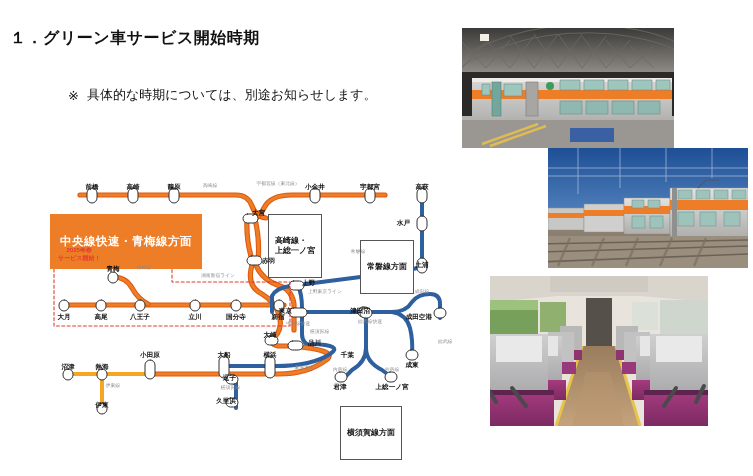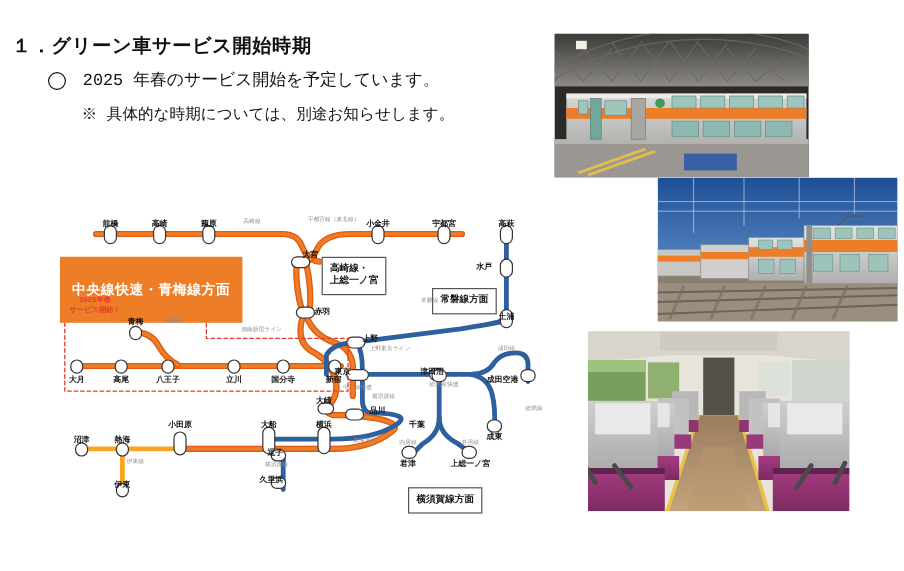--- a/index.html
+++ b/index.html
@@ -3,21 +3,21 @@
 <meta charset="utf-8">
 <style>
   html,body{margin:0;padding:0;}
   body{
     width:753px;height:476px;overflow:hidden;
     background:#ffffff;
     font-family:"Liberation Sans","DejaVu Sans",sans-serif;
     color:#111;
     position:relative;
   }
-  .page{position:relative;width:753px;height:371px;font-family:Liberation Mono, monospace;}
+  .page{position:relative;width:753px;height:371px;}
 
   
   .heading{
     position:absolute;left:10px;top:28px;
     font-size:16px;font-weight:bold;letter-spacing:.5px;
     white-space:nowrap;
   }
   .bullet-row{
     position:absolute;left:40px;top:58px;
     font-size:14px;white-space:nowrap;
@@ -60,21 +60,21 @@
     white-space:nowrap;line-height:1;
     transform:translate(-50%,0);
   }
   .linelbl.left{transform:translate(-100%,0);}
   .linelbl.right{transform:translate(0,0);}
 
   .boxlbl{
     position:absolute;
     border:1px solid #555;background:#fff;
     font-size:8px;font-weight:bold;color:#111;
-    padding:5px 6px;line-height:1.25;white-space:nowrap;
+    padding:21px 6px;line-height:1.25;white-space:nowrap;
   }
   .chuo-banner{
     position:absolute;left:10px;top:52px;
     background:#ee7d27;color:#fff;font-weight:bold;
     font-size:11.5px;padding:20px 10px;white-space:nowrap;
     letter-spacing:.5px;
   }
   .callout{
     position:absolute;left:14px;top:82px;
     font-size:6px;font-weight:bold;color:#e23c2e;
@@ -88,24 +88,20 @@
 
   
 </style>
 </head>
 <body>
 
 <div class="page">
 
   <div class="heading">１．グリーン車サービス開始時期</div>
 
-  <div class="bullet-row">
-    <span class="circle-mark"></span>
-    <span>2025 年春のサービス開始を予定しています。</span>
-  </div>
 
   <div class="note-row">
     <span>※</span>
     <span>具体的な時期については、別途お知らせします。</span>
   </div>
 
 
   <div class="map">
 
     <svg width="420" height="280" viewBox="0 0 420 280">

